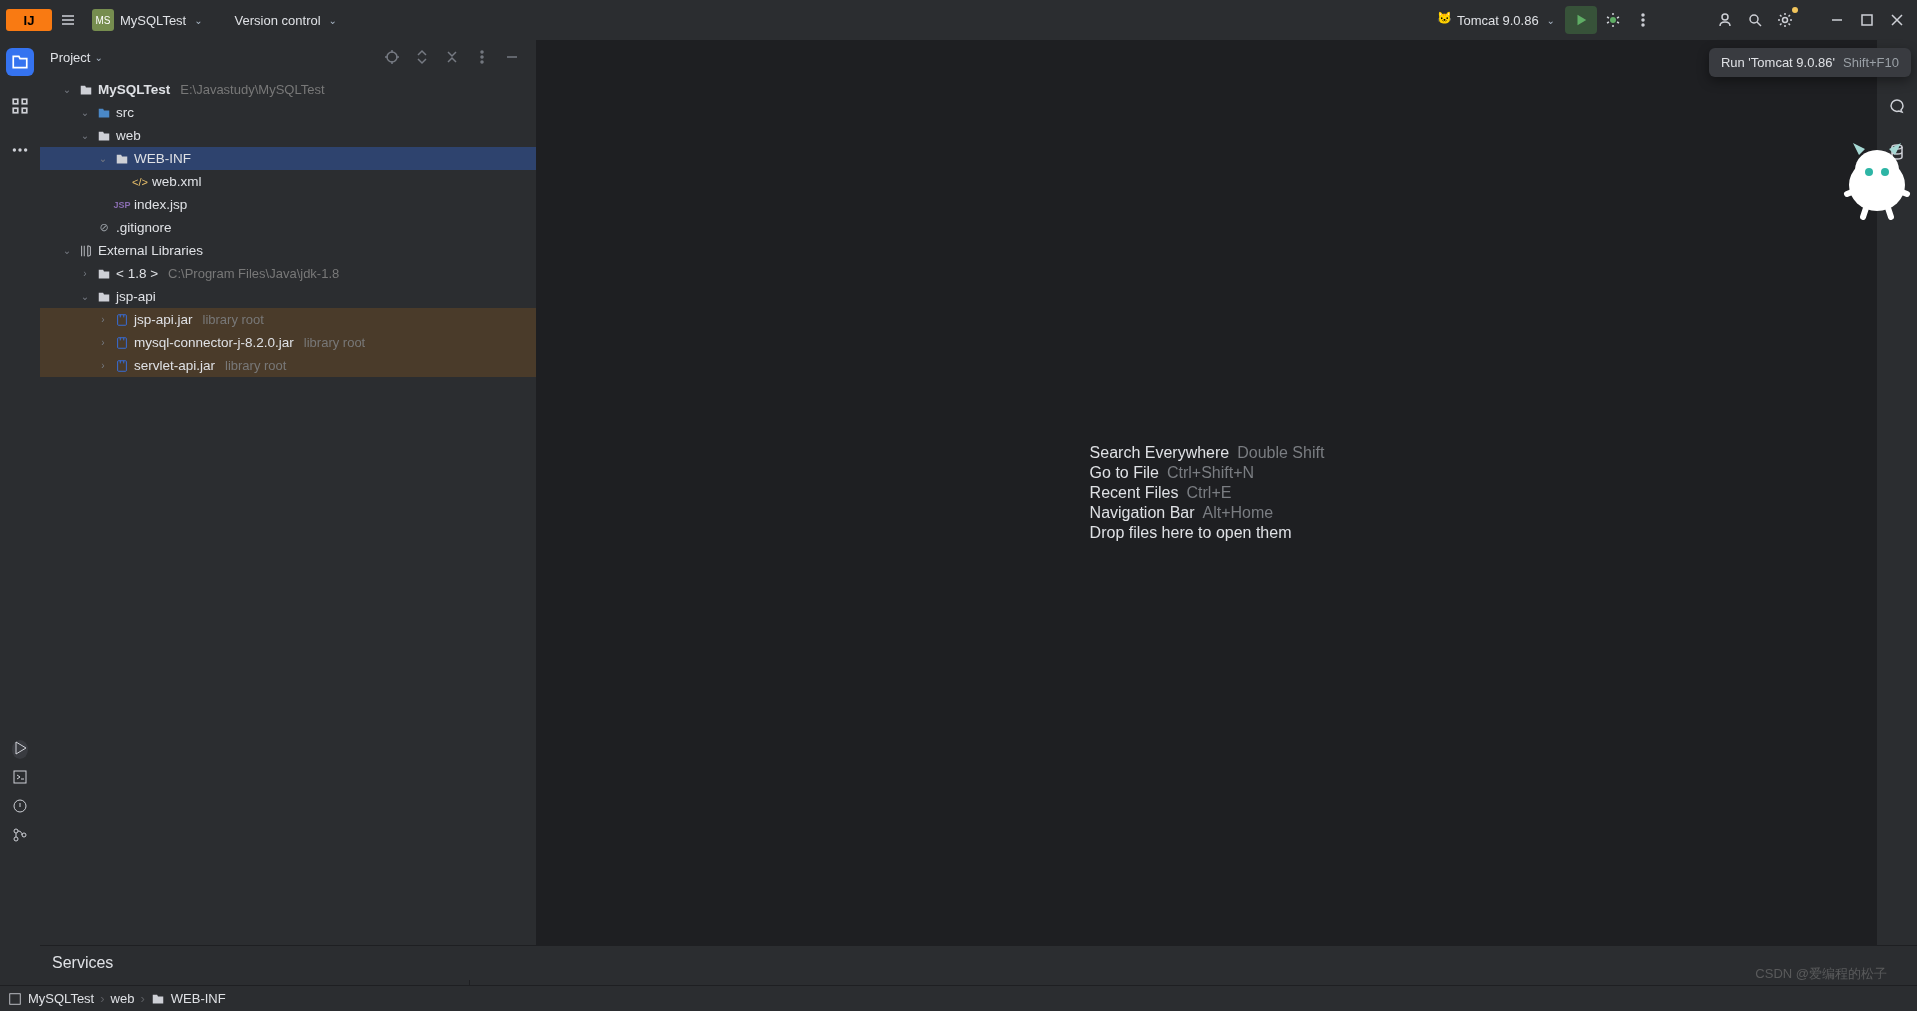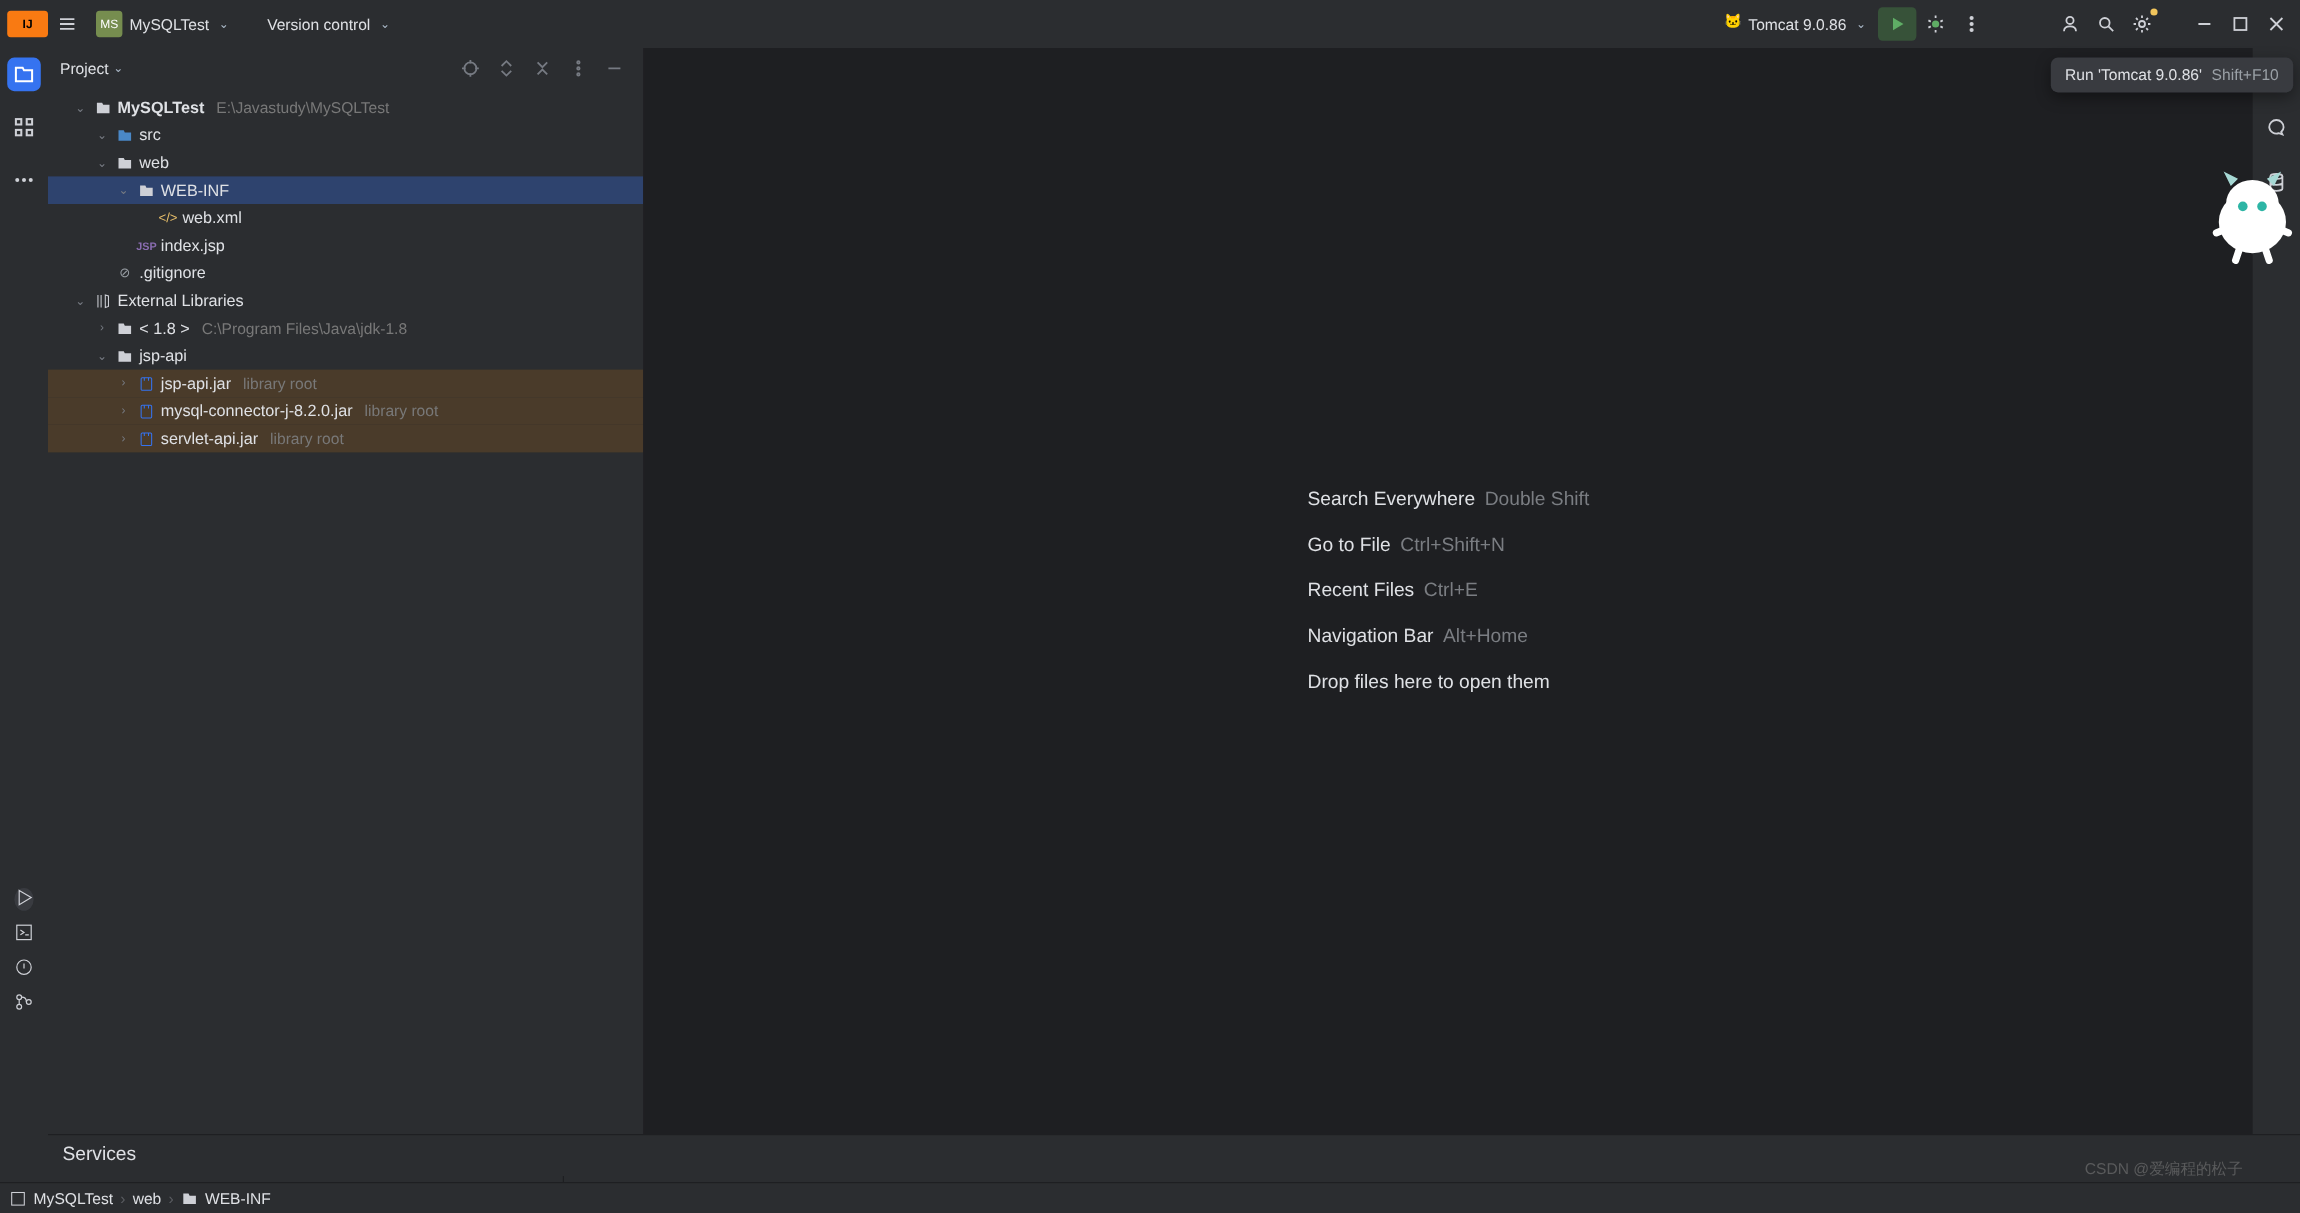--- a/index.html
+++ b/index.html
@@ -1,21 +1,21 @@
 <!DOCTYPE html>
 <html><head>
 <meta charset="utf-8">
 <style>
 * { margin:0; padding:0; box-sizing:border-box; font-family:"Segoe UI",Arial,sans-serif; }
 body { width:1917px; height:1011px; background:#2b2d30; color:#dfe1e5; overflow:hidden; font-size:13px; }
 .titlebar { height:40px; display:flex; align-items:center; padding:0 6px; background:#2b2d30; }
 .tb-left { display:flex; align-items:center; gap:2px; }
 .icon-btn { width:28px; height:28px; display:inline-flex; align-items:center; justify-content:center; border-radius:4px; color:#ced0d6; cursor:pointer; }
 .icon-btn svg { width:16px; height:16px; stroke:currentColor; fill:none; stroke-width:1.5; }
-.app-logo { width:34px; height:22px; border-radius:3px; background:#f97a12; display:inline-flex; align-items:center; justify-content:center; font-size:10px; font-weight:bold; color:#000; }
+.app-logo { width:46px; height:22px; border-radius:3px; background:#f97a12; display:inline-flex; align-items:center; justify-content:center; font-size:13px; font-weight:bold; color:#000; }
 .badge { width:22px; height:22px; border-radius:3px; background:#768d4f; display:inline-flex; align-items:center; justify-content:center; font-size:10px; font-weight:bold; color:#fff; }
 .proj-name { display:flex; align-items:center; gap:6px; padding:0 8px; }
 .proj-name span { font-weight:500; }
 .chev { font-size:10px; color:#a9b7c6; margin-left:2px; }
 .tb-mid { display:flex; align-items:center; gap:4px; margin-left:14px; }
 .tb-right { margin-left:auto; display:flex; align-items:center; gap:2px; }
 .run-cfg { display:flex; align-items:center; gap:6px; padding:0 8px; height:28px; border-radius:4px; }
 .tomcat-ico { width:14px; height:14px; display:inline-block; position:relative; }
 .tomcat-ico::before { content:"🐱"; font-size:12px; position:absolute; top:-2px; left:0; filter:hue-rotate(10deg) saturate(2); }
 .run-green { width:32px; height:28px; background:#375239; border-radius:4px; display:inline-flex; align-items:center; justify-content:center; }
@@ -37,21 +37,21 @@
 .fico { width:16px; height:16px; display:inline-flex; align-items:center; justify-content:center; font-size:11px; }
 .fico.folder { color:#ced0d6; }
 .fico.folder svg { fill:#ced0d6; }
 .fico.src svg { fill:#4a88c7; }
 .fico.jar { color:#3573f0; }
 .fico.xml { color:#e8bf6a; }
 .node .name { font-size:13.5px; }
 .node .hint { color:#787878; margin-left:6px; font-size:13px; }
 .ind-1 { padding-left:20px; } .ind-2 { padding-left:38px; } .ind-3 { padding-left:56px; } .ind-4 { padding-left:74px; }
 .editor-area { flex:1; background:#1e1f22; display:flex; flex-direction:column; align-items:center; justify-content:center; position:relative; }
-.hints { display:flex; flex-direction:column; gap:20px; }
+.hints { display:flex; flex-direction:column; gap:2px; }
 .hint-row { font-size:16px; }
 .hint-row .act { color:#dfe1e5; }
 .hint-row .key { color:#7a7d82; margin-left:8px; }
 .right-strip { width:40px; background:#2b2d30; display:flex; flex-direction:column; align-items:center; padding-top:10px; gap:14px; }
 .tooltip { position:absolute; right:6px; top:48px; background:#393b40; border-radius:6px; padding:7px 12px; display:flex; gap:8px; align-items:center; font-size:13px; box-shadow:0 4px 12px rgba(0,0,0,.4); }
 .tooltip .key { color:#9aa0a6; }
 .bottom-strip { width:40px; background:#2b2d30; position:absolute; left:0; bottom:26px; top:auto; height:255px; display:flex; flex-direction:column; align-items:center; gap:10px; padding-top:10px; }
 .services { height:255px; background:#2b2d30; border-top:1px solid #1e1f22; display:flex; flex-direction:column; margin-left:40px; }
 .svc-hdr { height:34px; display:flex; align-items:center; padding:0 12px; font-size:16px; }
 .svc-body { flex:1; display:flex; }
@@ -59,21 +59,21 @@
 .svc-toolbar { height:38px; display:flex; align-items:center; gap:4px; padding:0 8px; color:#9aa0a6; }
 .svc-toolbar .sep { width:1px; height:20px; background:#393b40; margin:0 4px; }
 .svc-right { flex:1; display:flex; flex-direction:column; }
 .svc-r-tb { height:38px; display:flex; align-items:center; gap:8px; padding:0 10px; }
 .svc-r-tb .play svg { fill:#5fad65; stroke:none; width:14px; }
 .svc-r-tb .stop { width:12px; height:12px; background:#5a5c61; border-radius:2px; }
 .breadcrumb { position:absolute; left:0; bottom:0; height:26px; width:100%; background:#2b2d30; display:flex; align-items:center; padding:0 8px; gap:6px; font-size:13px; border-top:1px solid #1e1f22; }
 .breadcrumb .bsep { color:#5a5c61; }
 .breadcrumb .bico { width:14px; height:14px; }
 .mascot { position:absolute; right:0; top:130px; width:80px; height:90px; }
-.watermark { position:absolute; right:48px; bottom:28px; font-size:13px; color:#787878; opacity:.6; }
+.watermark { position:absolute; right:30px; bottom:28px; font-size:13px; color:#787878; opacity:.6; }
 </style>
 </head>
 <body>
 
 <div class="titlebar">
   <div class="tb-left">
     <span class="app-logo">IJ</span>
     <span class="icon-btn">
         <svg viewBox="0 0 16 16">
           <path d="M2 4h12M2 8h12M2 12h12"></path>

